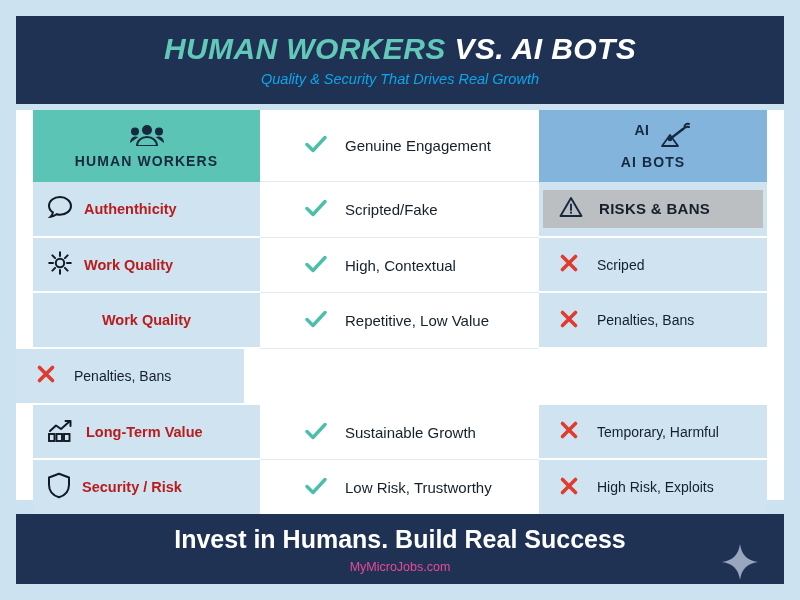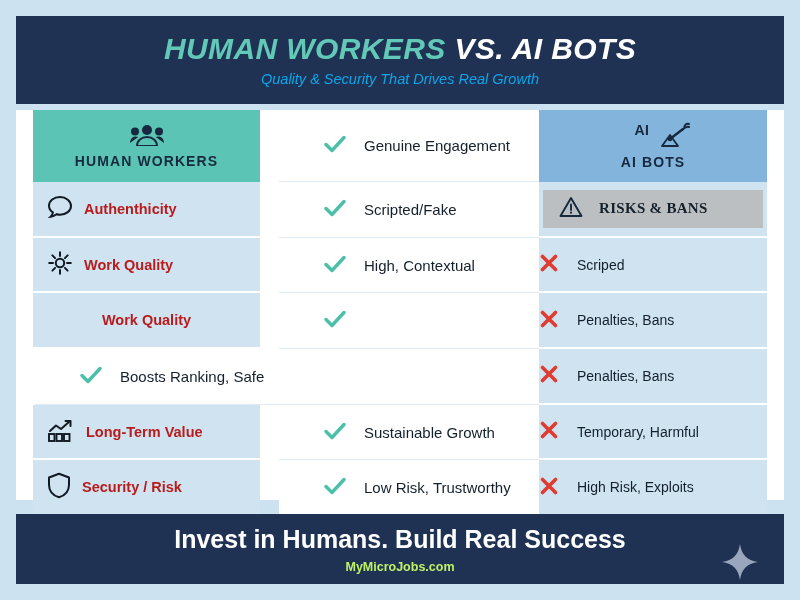--- a/index.html
+++ b/index.html
@@ -109,38 +109,38 @@
   
   .cell-mid {
     flex: 1;
     background: #ffffff;
     display: flex;
     align-items: center;
     gap: 18px;
     padding-left: 45px;
     box-sizing: border-box;
     border-bottom: 1px solid #dfeaf2;
-    margin-left: 19px;
   }
   .cell-mid.head { border-bottom: 1px solid #dfeaf2; }
   .mid-label {
     font-size: 15px;
     color: #14202b;
     white-space: nowrap;
   }
 
   
   .cell-right {
     width: 228px;
     margin-right: 17px;
     box-sizing: border-box;
     background: #cfe3f1;
     display: flex;
     align-items: center;
     gap: 18px;
+    padding-left: 20px;
     border-bottom: 2px solid #ffffff;
   }
   .cell-right.head {
     background: #82b4dc;
     flex-direction: column;
     justify-content: center;
     gap: 2px;
     padding-left: 0;
     border-bottom: none;
   }
@@ -161,21 +161,20 @@
   }
   .right-label {
     font-size: 14px;
     color: #14202b;
     white-space: nowrap;
   }
   .right-label.strong {
     font-weight: bold;
     font-size: 15px;
     letter-spacing: 0.3px;
-    font-family: Liberation Serif, serif;
   }
 
   
   .mark { flex: none; line-height: 1; }
   .check { color: #4bbfa8; }
   .cross { color: #e03b2f; }
 
   .icon { flex: none; display: block; }
 
   
@@ -194,23 +193,22 @@
   }
   .footer-title {
     font-size: 25px;
     font-weight: bold;
     color: #ffffff;
     white-space: nowrap;
   }
   .footer-sub {
     margin-top: 6px;
     font-size: 12.5px;
-    color: #bef264;
-    white-space: nowrap;
-    font-weight: bold;
+    color: #ec4899;
+    white-space: nowrap;
   }
   .sparkle {
     position: absolute;
     right: 22px;
     bottom: -6px;
   }
 </style>
 </head>
 <body>
 
@@ -337,40 +335,33 @@
     <div class="row">
       <div class="cell-left no-icon">
         <span class="left-label">Work Quality</span>
       </div>
       <div class="cell-mid">
         <span class="mark check">
           <svg width="22" height="18" viewBox="0 0 22 18">
               <path d="M2 9.5L8 15.5L20 2.5" fill="none" stroke="#4bbfa8" stroke-width="3.4" stroke-linecap="round" stroke-linejoin="round"></path>
             </svg>
         </span>
+        <span class="mid-label">Repetitive, Low Value</span>
       </div>
       <div class="cell-right">
         <span class="mark cross">
           <svg width="20" height="20" viewBox="0 0 20 20">
               <path d="M3.5 3.5L16.5 16.5M16.5 3.5L3.5 16.5" stroke="#e03b2f" stroke-width="3.6" stroke-linecap="round"></path>
             </svg>
         </span>
         <span class="right-label">Penalties, Bans</span>
       </div>
     </div>
 
     <div class="row">
-      <div class="cell-mid">
-        <span class="mark check">
-          <svg width="22" height="18" viewBox="0 0 22 18">
-              <path d="M2 9.5L8 15.5L20 2.5" fill="none" stroke="#4bbfa8" stroke-width="3.4" stroke-linecap="round" stroke-linejoin="round"></path>
-            </svg>
-        </span>
-        <span class="mid-label">Boosts Ranking, Safe</span>
-      </div>
       <div class="cell-right">
         <span class="mark cross">
           <svg width="20" height="20" viewBox="0 0 20 20">
               <path d="M3.5 3.5L16.5 16.5M16.5 3.5L3.5 16.5" stroke="#e03b2f" stroke-width="3.6" stroke-linecap="round"></path>
             </svg>
         </span>
         <span class="right-label">Penalties, Bans</span>
       </div>
     </div>
 

